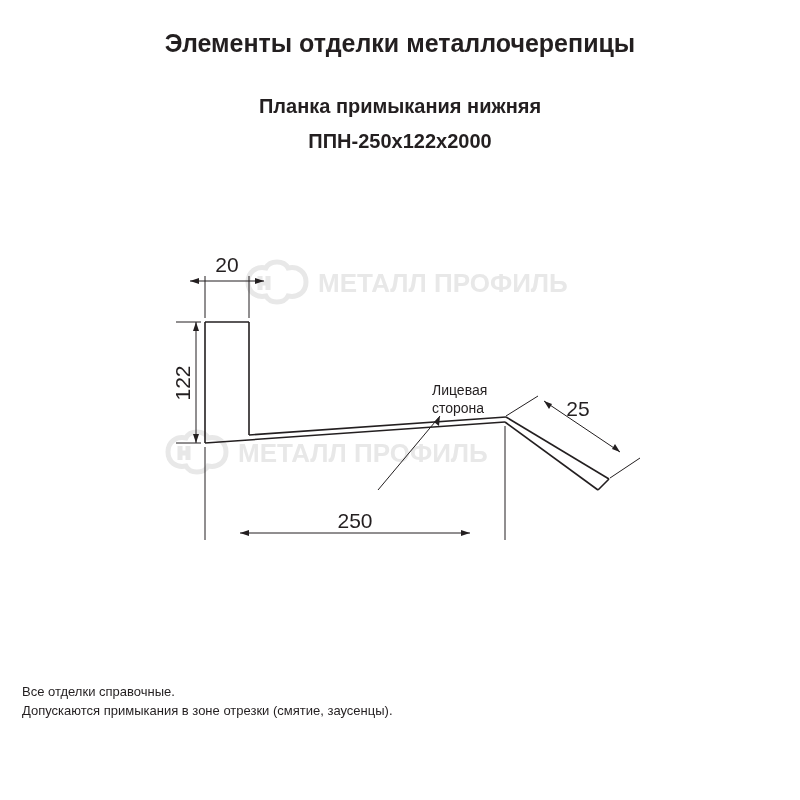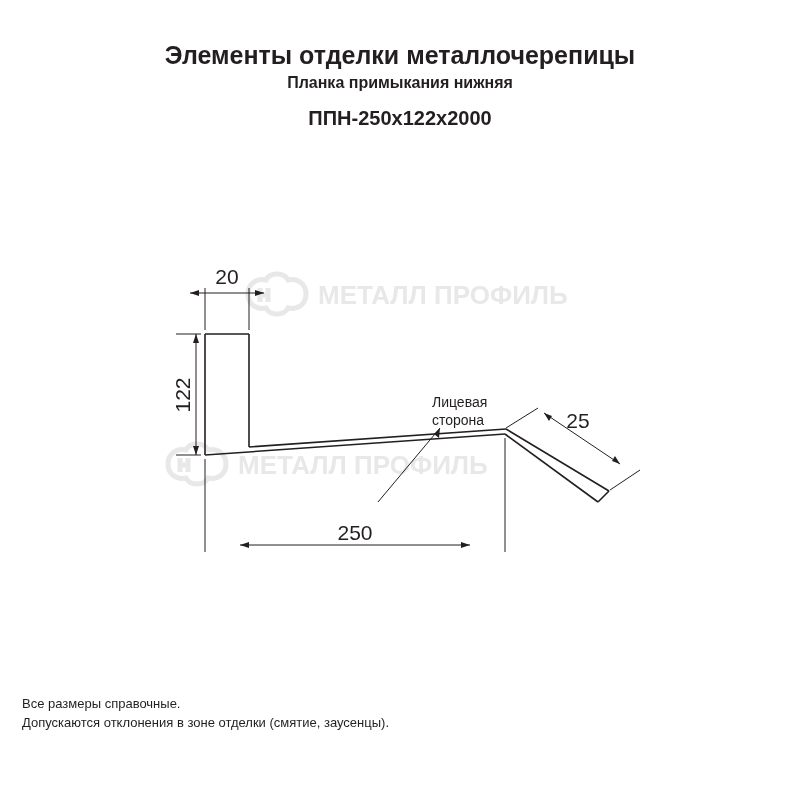--- a/index.html
+++ b/index.html
@@ -10,42 +10,43 @@
   body {
     width: 800px;
     height: 800px;
     font-family: "Liberation Sans", sans-serif;
     color: #231f20;
     position: relative;
     overflow: hidden;
   }
   .page {
     position: absolute;
-    left: 0; top: 12px;
+    left: 0; top: 0;
     width: 800px;
     height: 736px;
   }
   .title-block {
     position: absolute;
     left: 0;
     top: 28px;
     width: 800px;
     text-align: center;
   }
   .title-main {
     font-size: 25px;
     font-weight: bold;
     letter-spacing: 0px;
     color: #231f20;
     line-height: 30px;
   }
   .title-sub {
-    font-size: 16px;
+    font-size: 20px;
     font-weight: bold;
     color: #231f20;
+    margin-top: 35px;
     line-height: 26px;
   }
   .title-code {
     font-size: 20px;
     font-weight: bold;
     color: #231f20;
     margin-top: 9px;
     line-height: 26px;
   }
   .drawing {
@@ -166,17 +167,17 @@
         <path d="M440,226 L378,300"></path>
         <path d="M440,226 L434,232 L439,236 Z" fill="#231f20" stroke="none"></path>
       </g>
       <text class="note-text" x="432" y="205">Лицевая</text>
       <text class="note-text" x="432" y="223">сторона</text>
 
     </svg>
   </div>
 
   <div class="footnotes">
-    <span class="footnote-line">Все размеры справочные.</span>
-    <span class="footnote-line">Допускаются отклонения в зоне отделки (смятие, заусенцы).</span>
+    <span class="footnote-line">Все отделки справочные.</span>
+    <span class="footnote-line">Допускаются примыкания в зоне отрезки (смятие, заусенцы).</span>
   </div>
 
 </div>
 
 </body></html>

